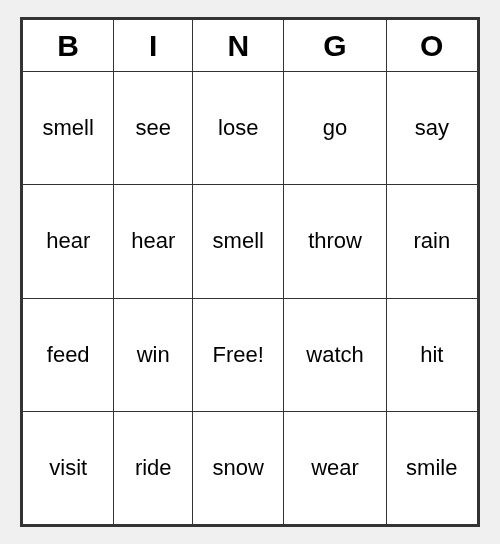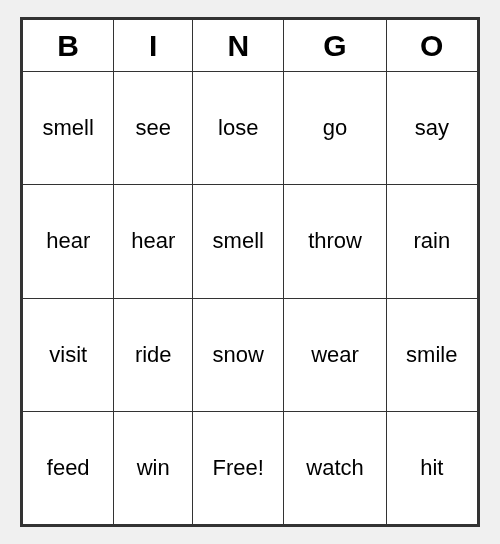--- a/index.html
+++ b/index.html
@@ -73,28 +73,28 @@
           <td>say</td>
         </tr>
         <tr>
           <td>hear</td>
           <td>hear</td>
           <td>smell</td>
           <td>throw</td>
           <td>rain</td>
         </tr>
         <tr>
+          <td>feed</td>
+          <td>win</td>
+          <td>Free!</td>
+          <td>watch</td>
+          <td>hit</td>
+        </tr>
+        <tr>
           <td>visit</td>
           <td>ride</td>
           <td>snow</td>
           <td>wear</td>
           <td>smile</td>
         </tr>
-        <tr>
-          <td>feed</td>
-          <td>win</td>
-          <td>Free!</td>
-          <td>watch</td>
-          <td>hit</td>
-        </tr>
       </tbody>
   </table>
 </div>
 
 </body></html>

